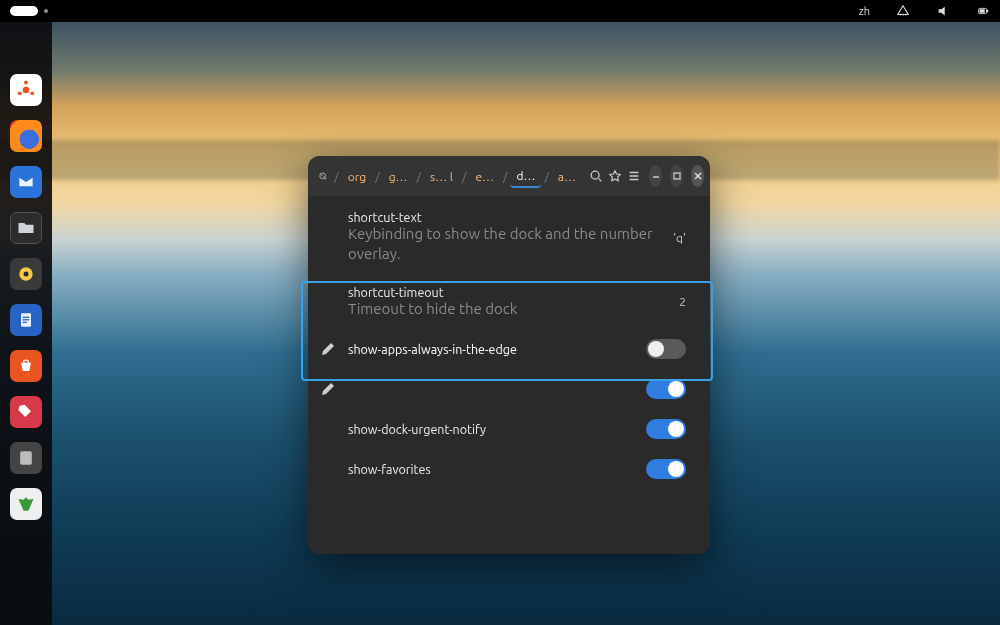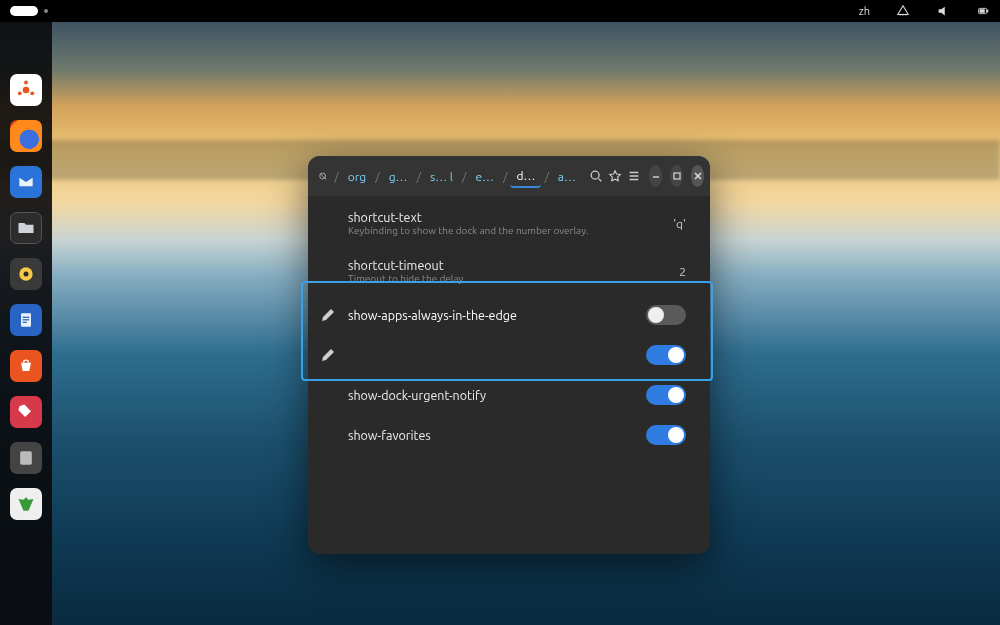--- a/index.html
+++ b/index.html
@@ -71,21 +71,21 @@
     box-shadow: 0 12px 40px rgba(0,0,0,0.55);
     overflow: hidden;
     display:flex; flex-direction:column;
   }
   .titlebar {
     height: 40px; background: #343434;
     display: flex; align-items: center; padding: 0 6px; gap: 2px;
     font-size: 12px;
   }
   .crumb {
-    padding: 4px 6px; color: #7dd3fc; white-space: nowrap;
+    padding: 4px 6px; color: #fdba74; white-space: nowrap;
     border-radius:4px;
   }
   .crumb.active { color:#fff; border-bottom: 2px solid #3a87d8; }
   .crumb.sep { padding: 4px 1px; color:#777; }
   .tb-spacer { flex: 1; }
   .tb-btn {
     width: 26px; height: 26px; border-radius: 5px;
     display:flex; align-items:center; justify-content:center;
     color:#ccc; margin-left:2px;
   }
@@ -98,21 +98,21 @@
   .settings-list {
     flex:1; overflow:hidden; padding: 4px 0;
   }
   .row {
     display:flex; align-items:center; padding: 10px 24px 10px 40px;
     gap: 16px; position:relative;justify-content:flex-end;
   }
   .row .text { flex:1; }
   .row .key { font-size: 12.5px; color:#eee; }
   .row .key.bold { font-weight:400; color:#fff; }
-  .row .desc { font-size: 10px; color:#8a8a8a; line-height:1.35; }
+  .row .desc { font-size: 15px; color:#8a8a8a; line-height:1.35; }
   .row .val { font-size: 12px; color:#ccc; }
   .row .edit-icon {
     position:absolute; left:12px; width:16px; height:16px; fill:#cfcfcf;
   }
   .toggle {
     width: 40px; height: 20px; border-radius: 10px; background:#5a5a5a;
     position:relative; flex-shrink:0;
   }
   .toggle::after {
     content:""; position:absolute; width:16px; height:16px; border-radius:50%;
@@ -268,21 +268,21 @@
         <div class="row">
           <div class="text">
             <div class="key">shortcut-text</div>
             <div class="desc">Keybinding to show the dock and the number overlay.</div>
           </div>
           <div class="val">'<super>q'</super></div>
         </div>
         <div class="row">
           <div class="text">
             <div class="key">shortcut-timeout</div>
-            <div class="desc">Timeout to hide the delay</div>
+            <div class="desc">Timeout to hide the dock</div>
           </div>
           <div class="val">2</div>
         </div>
         <div class="row">
           <svg class="edit-icon" viewBox="0 0 16 16">
             <path d="M2 14l1-4 8-8 3 3-8 8-4 1z" fill="#cfcfcf"></path>
           </svg>
           <div class="text">
             <div class="key bold">show-apps-always-in-the-edge</div>
           </div>

